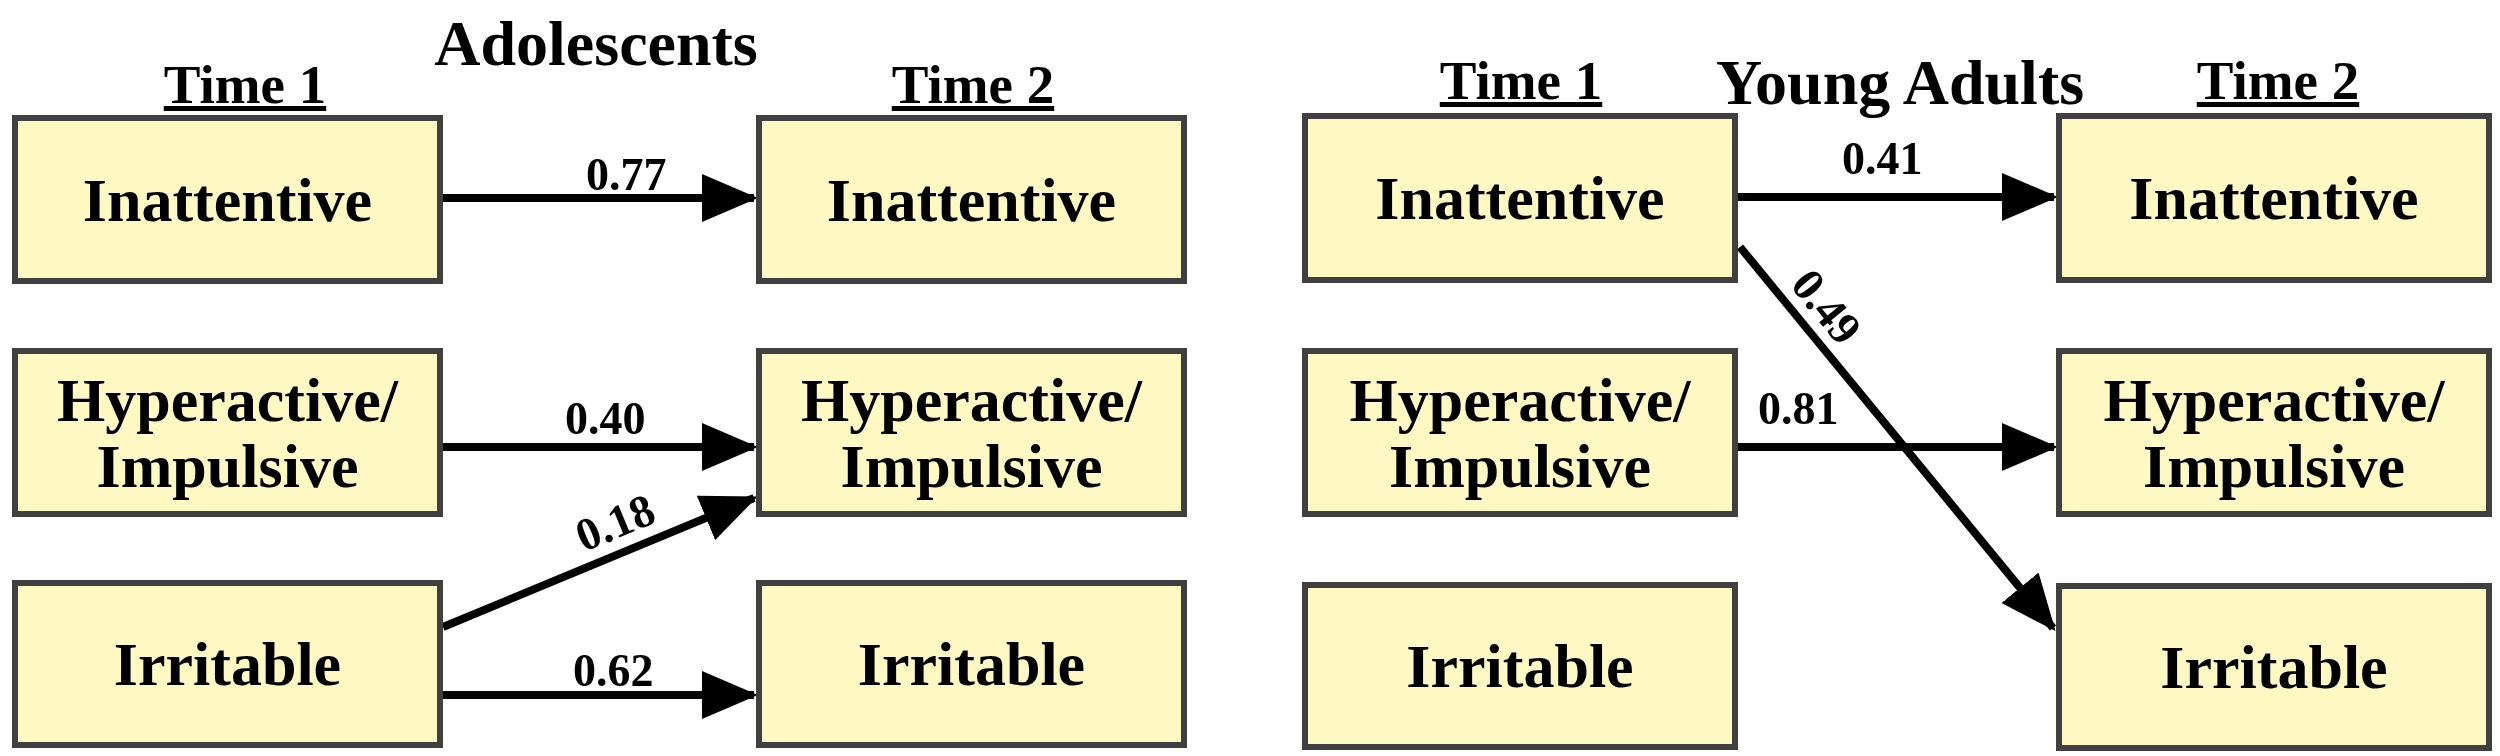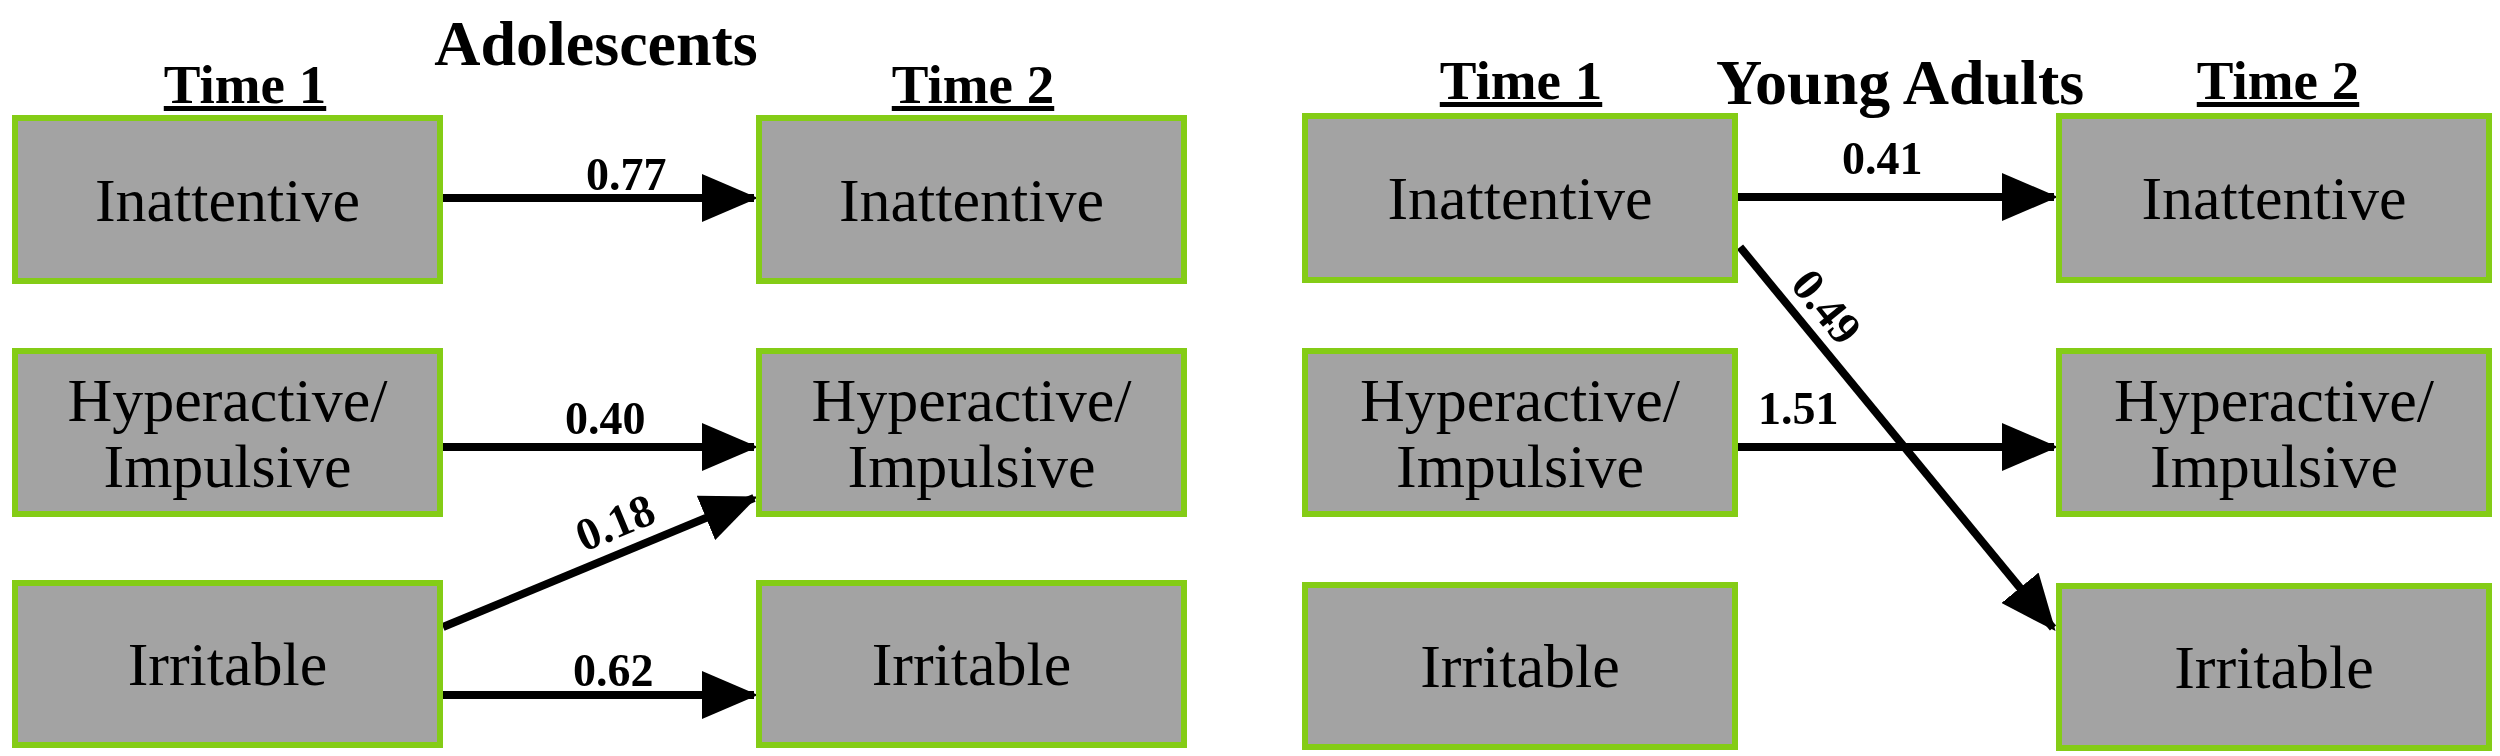--- a/index.html
+++ b/index.html
@@ -35,26 +35,27 @@
     font-weight: bold;
     font-size: 55px;
     line-height: 1;
     white-space: nowrap;
     transform: translateX(-50%);
     text-decoration: underline;
   }
   .box {
     position: absolute;
     box-sizing: border-box;
-    border: 6px solid #84cc16;
-    background: #a3a3a3;
+    border: 6px solid #404040;
+    background: #fef9c3;
     display: flex;
     align-items: center;
     justify-content: center;
     text-align: center;
+    font-weight: bold;
   }
   .box-label {
     font-size: 62px;
     line-height: 66px;
     white-space: pre-line;
   }
   .coef {
     position: absolute;
     font-weight: bold;
     font-size: 46px;
@@ -147,16 +148,16 @@
     <div class="box" style="left:2056px; top:348px; width:436px; height:169px;">
       <span class="box-label">Hyperactive/
 Impulsive</span>
     </div>
     <div class="box" style="left:2056px; top:583px; width:436px; height:168px;">
       <span class="box-label">Irritable</span>
     </div>
 
     <div class="coef" style="left:1842px; top:136px;">0.41</div>
     <div class="coef" style="left:1786px; top:284px; transform:rotate(51deg); transform-origin:center;">0.49</div>
-    <div class="coef" style="left:1758px; top:386px;">1.51</div>
+    <div class="coef" style="left:1758px; top:386px;">0.81</div>
   </div>
 
 </div>
 
 </body></html>

